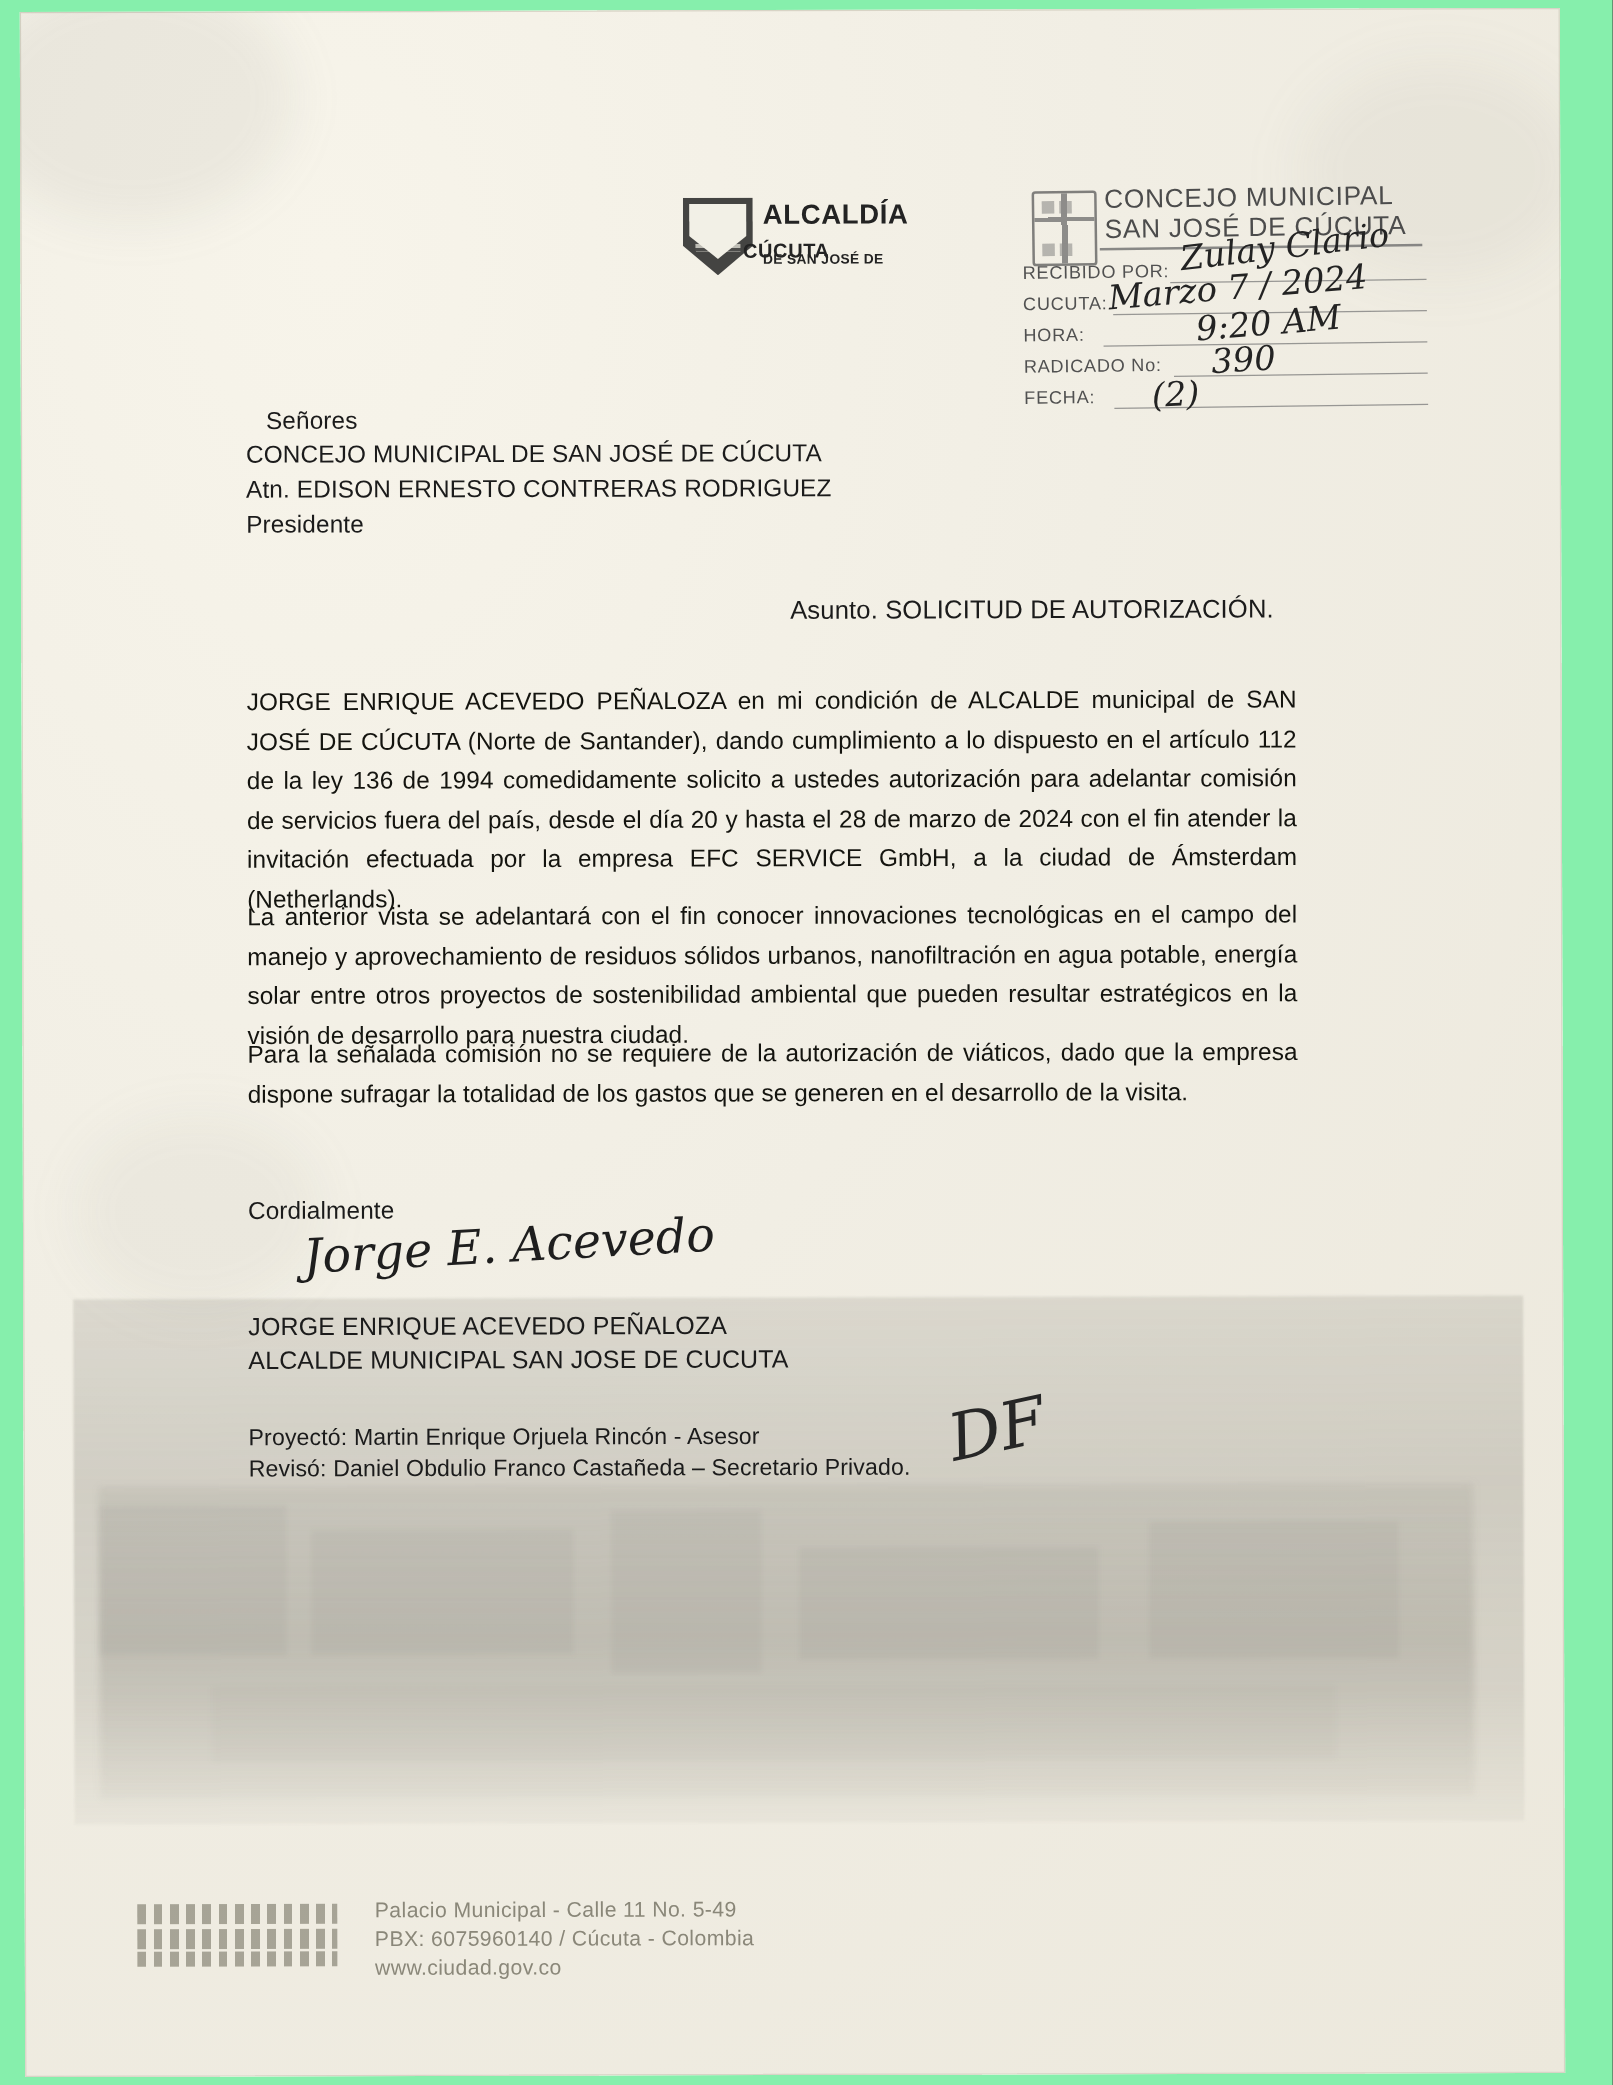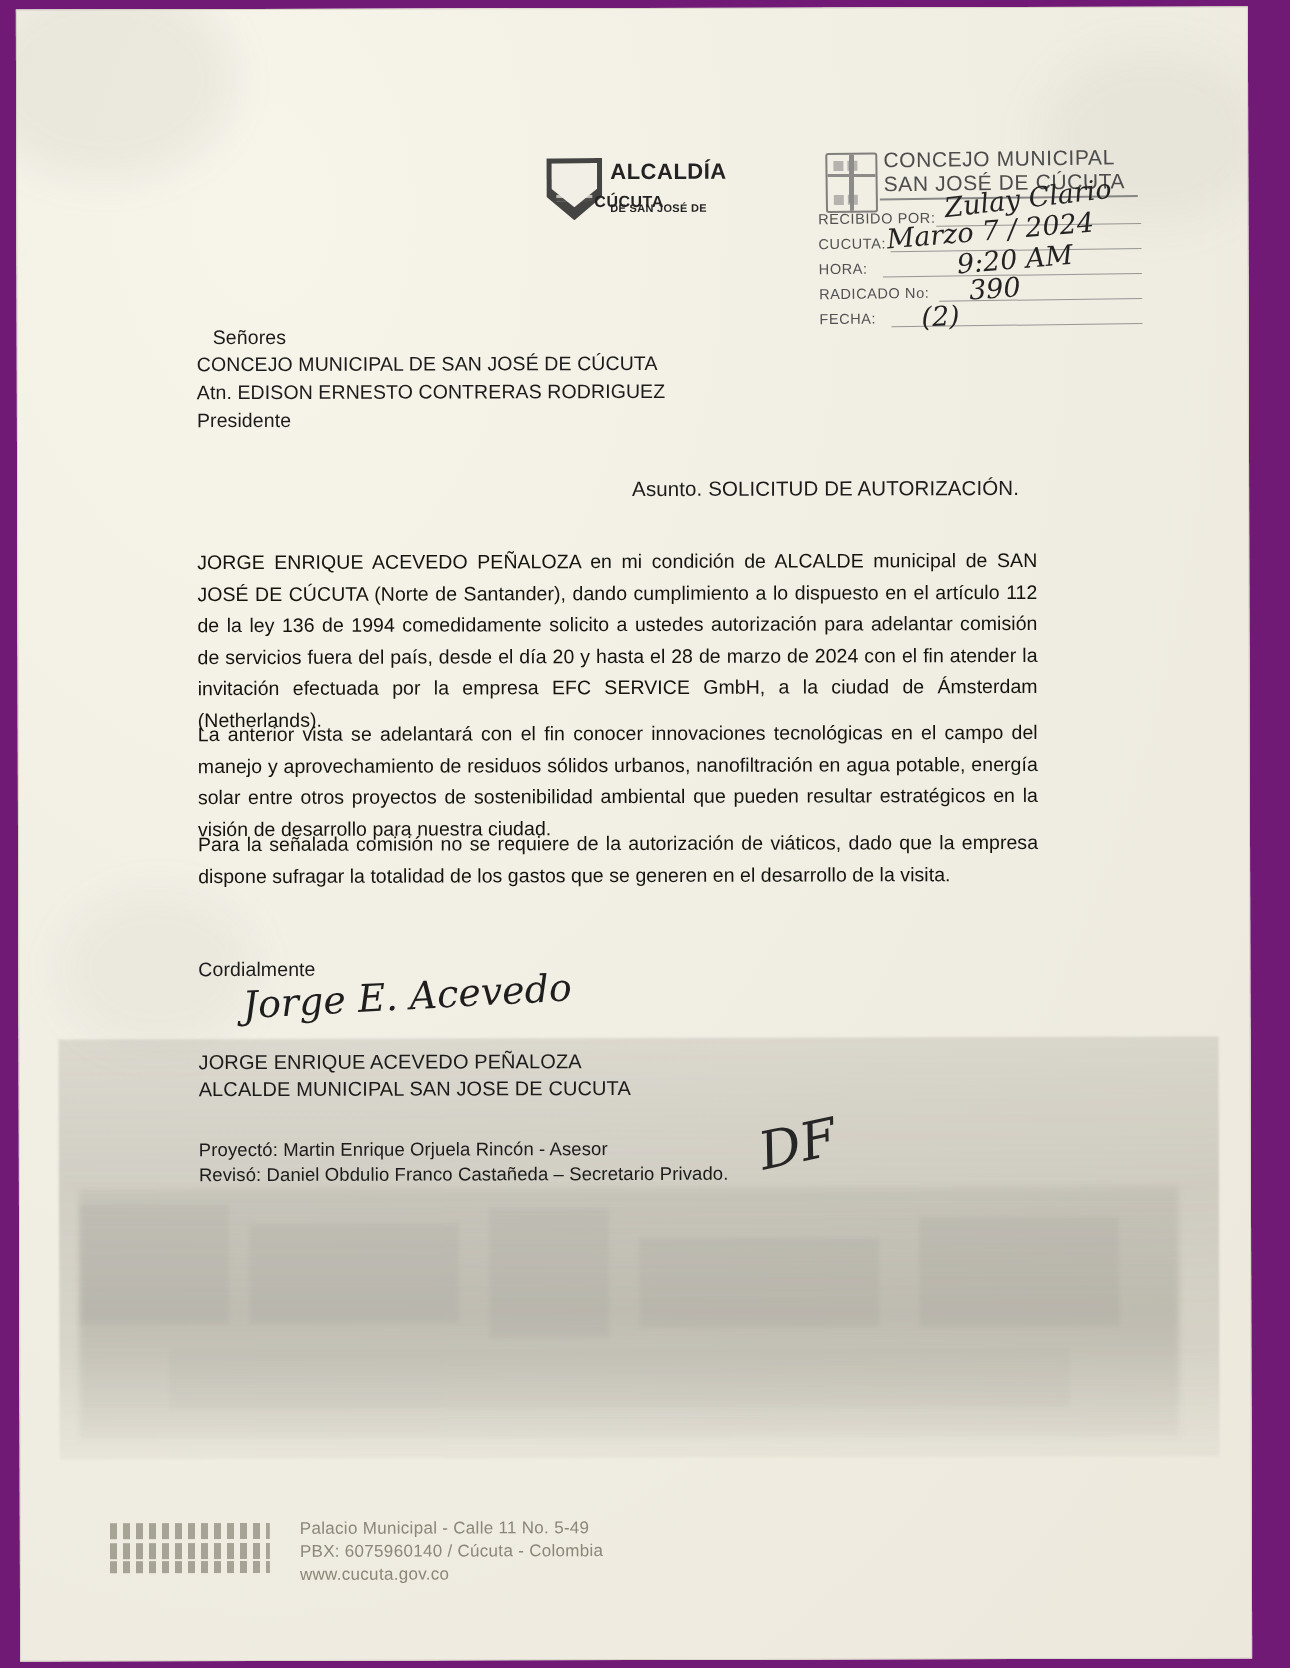--- a/index.html
+++ b/index.html
@@ -13,21 +13,21 @@
     overflow: hidden;
     font-family: "Liberation Sans", sans-serif;
   }
 
   
   #scan {
     position: absolute;
     left: 0; top: 0;
     width: 1290px;
     height: 1668px;
-    background: #701a75;
+    background: #86efac;
   }
   #paper {
     position: absolute;
     left: 18px;
     top: 8px;
     width: 1232px;
     height: 1652px;
     background: #f2efe6;
     background-image:
       radial-gradient(ellipse at 20% 12%, #f7f4ea 0%, #f1eee4 45%, #ece8dc 100%);
@@ -310,18 +310,18 @@
 
     <div id="footer">
       <div class="bldg">
         <div class="row r1"></div>
         <div class="row r2"></div>
         <div class="row r3"></div>
       </div>
       <div class="ftext">
         <div>Palacio Municipal - Calle 11 No. 5-49</div>
         <div>PBX: 6075960140 / Cúcuta - Colombia</div>
-        <div>www.cucuta.gov.co</div>
+        <div>www.ciudad.gov.co</div>
       </div>
     </div>
 
   </div>
 </div>
 
 </body></html>

